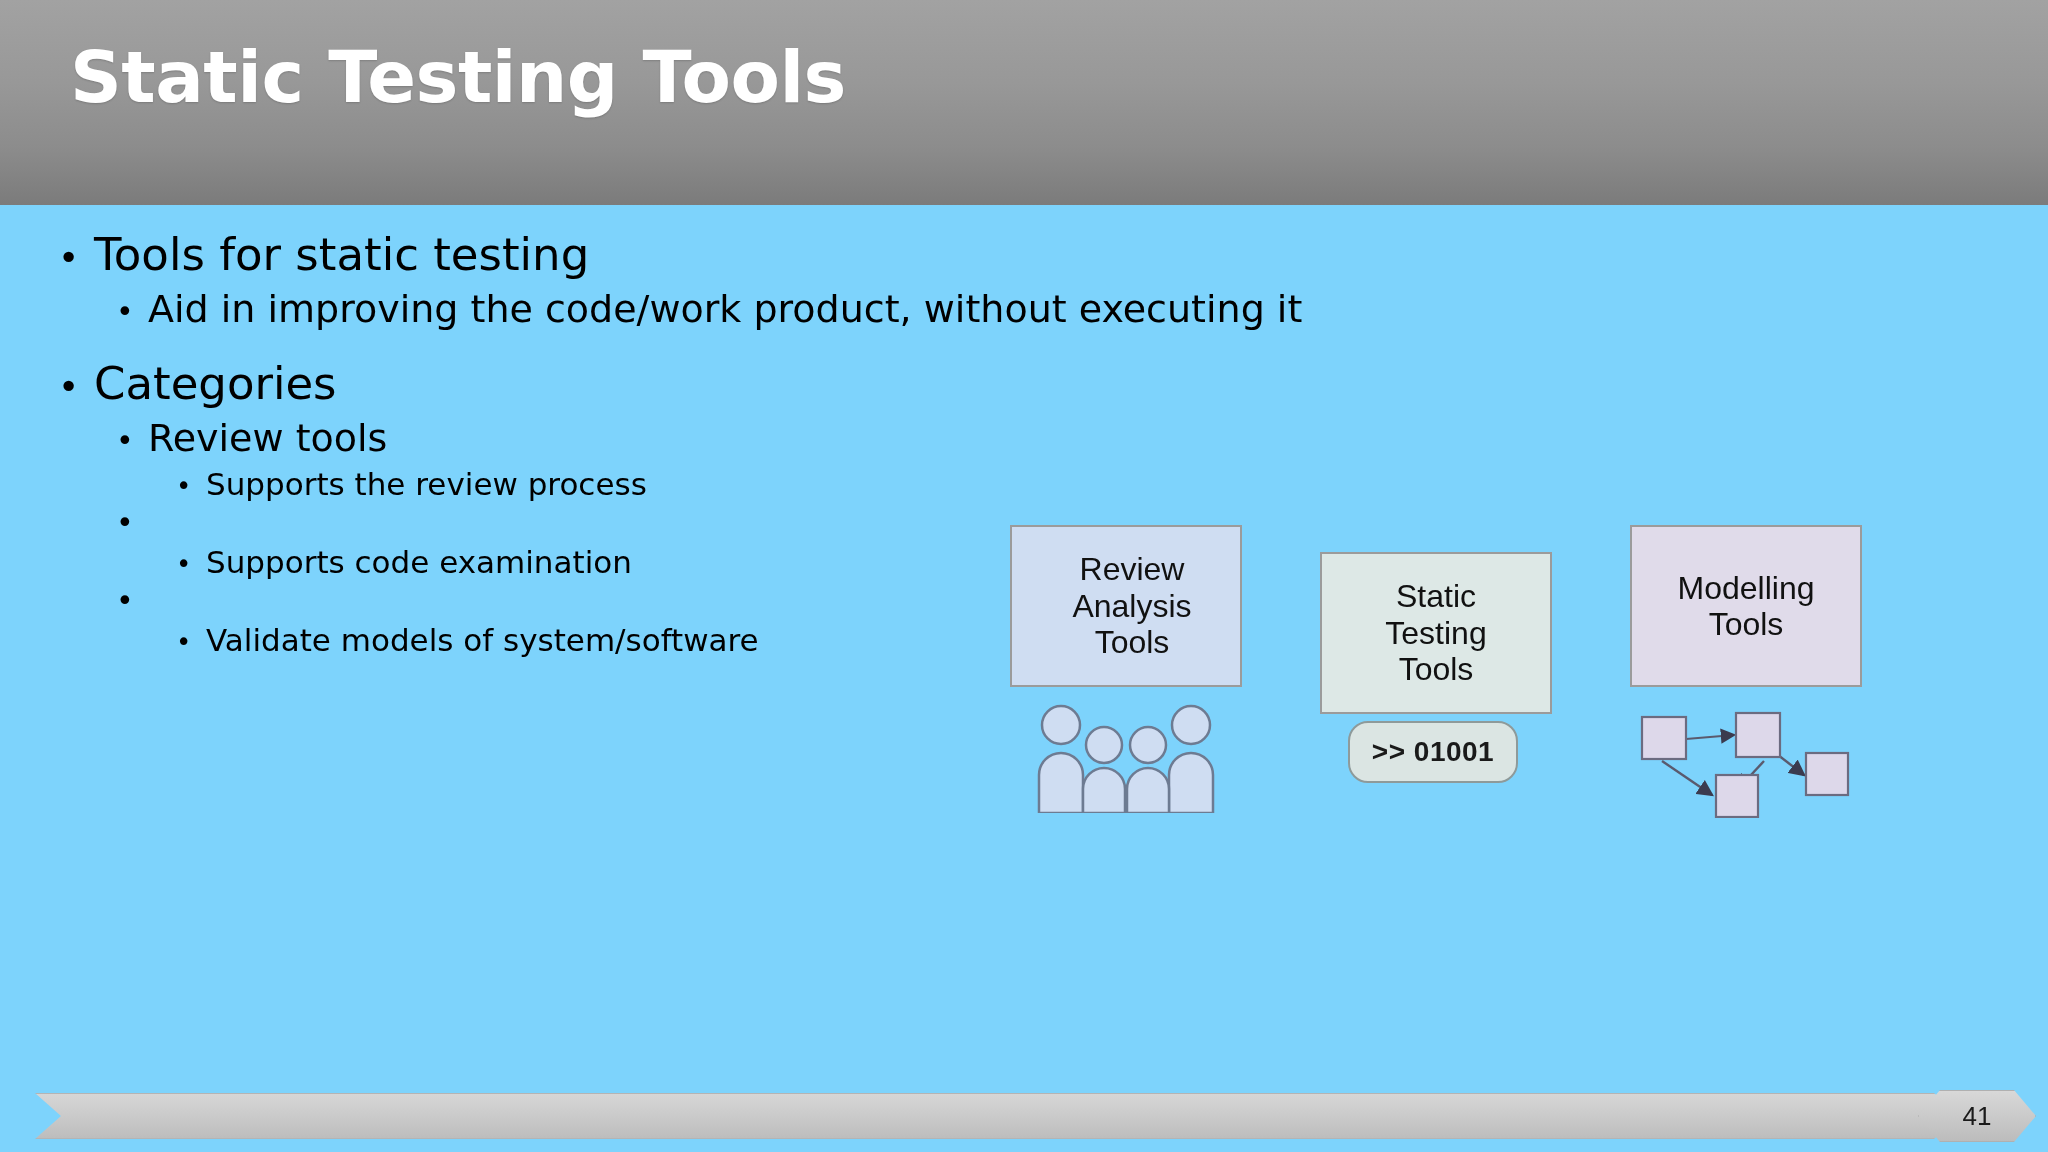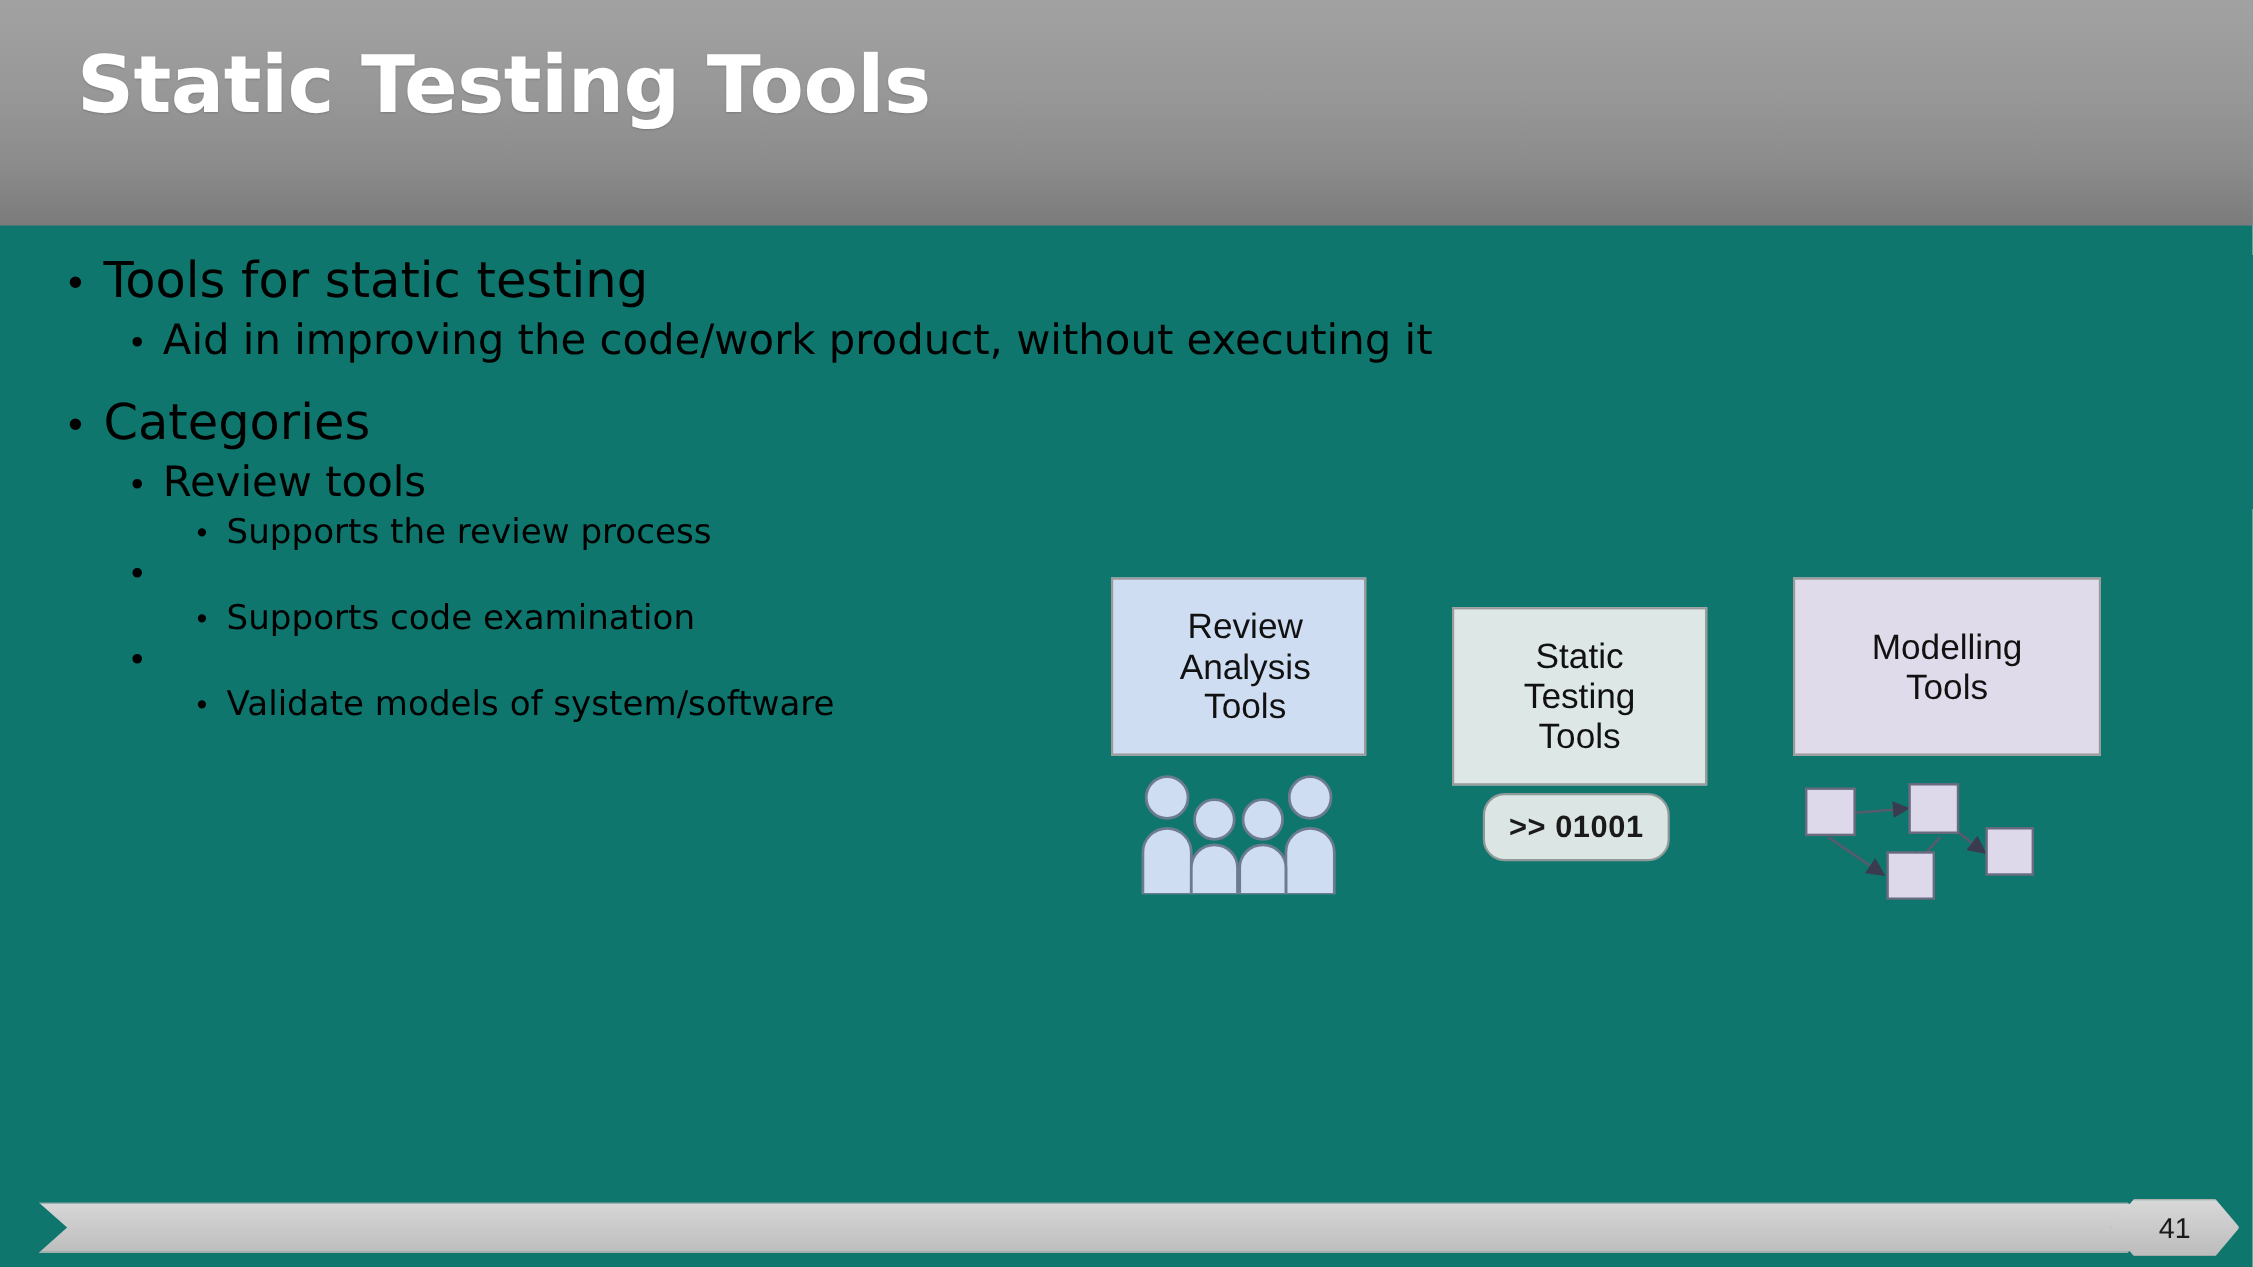--- a/index.html
+++ b/index.html
@@ -12,21 +12,21 @@
     height: 1152px;
     overflow: hidden;
     font-family: "Liberation Sans", sans-serif;
     -webkit-font-smoothing: antialiased;
   }
 
   .slide {
     position: relative;
     width: 2048px;
     height: 1152px;
-    background: #0f766e;
+    background: #7dd3fc;
   }
 
   
   .title-banner {
     position: absolute;
     left: 0;
     top: 0;
     width: 2048px;
     height: 205px;
     background: linear-gradient(to bottom, #a2a2a2 0%, #989898 40%, #8c8c8c 72%, #7b7b7b 100%);
@@ -108,21 +108,21 @@
     align-items: center;
     justify-content: center;
     text-align: center;
     font-family: "Liberation Sans", sans-serif;
     font-size: 32px;
     line-height: 1.14;
     color: #111111;
   }
   .box-review  { width: 232px; height: 162px; background: #cfddf2; padding-left: 12px; }
   .box-static  { width: 232px; height: 162px; background: #dde8e6; margin-top: 27px; }
-  .box-model   { width: 280px; height: 162px; background: #e0dbea; }
+  .box-model   { width: 232px; height: 162px; background: #e0dbea; }
 
   .col-review { left: 0px; }
   .col-static { left: 310px; }
   .col-model  { left: 620px; }
 
   .icon-area {
     position: absolute;
     top: 178px;
     left: 0;
     width: 232px;

